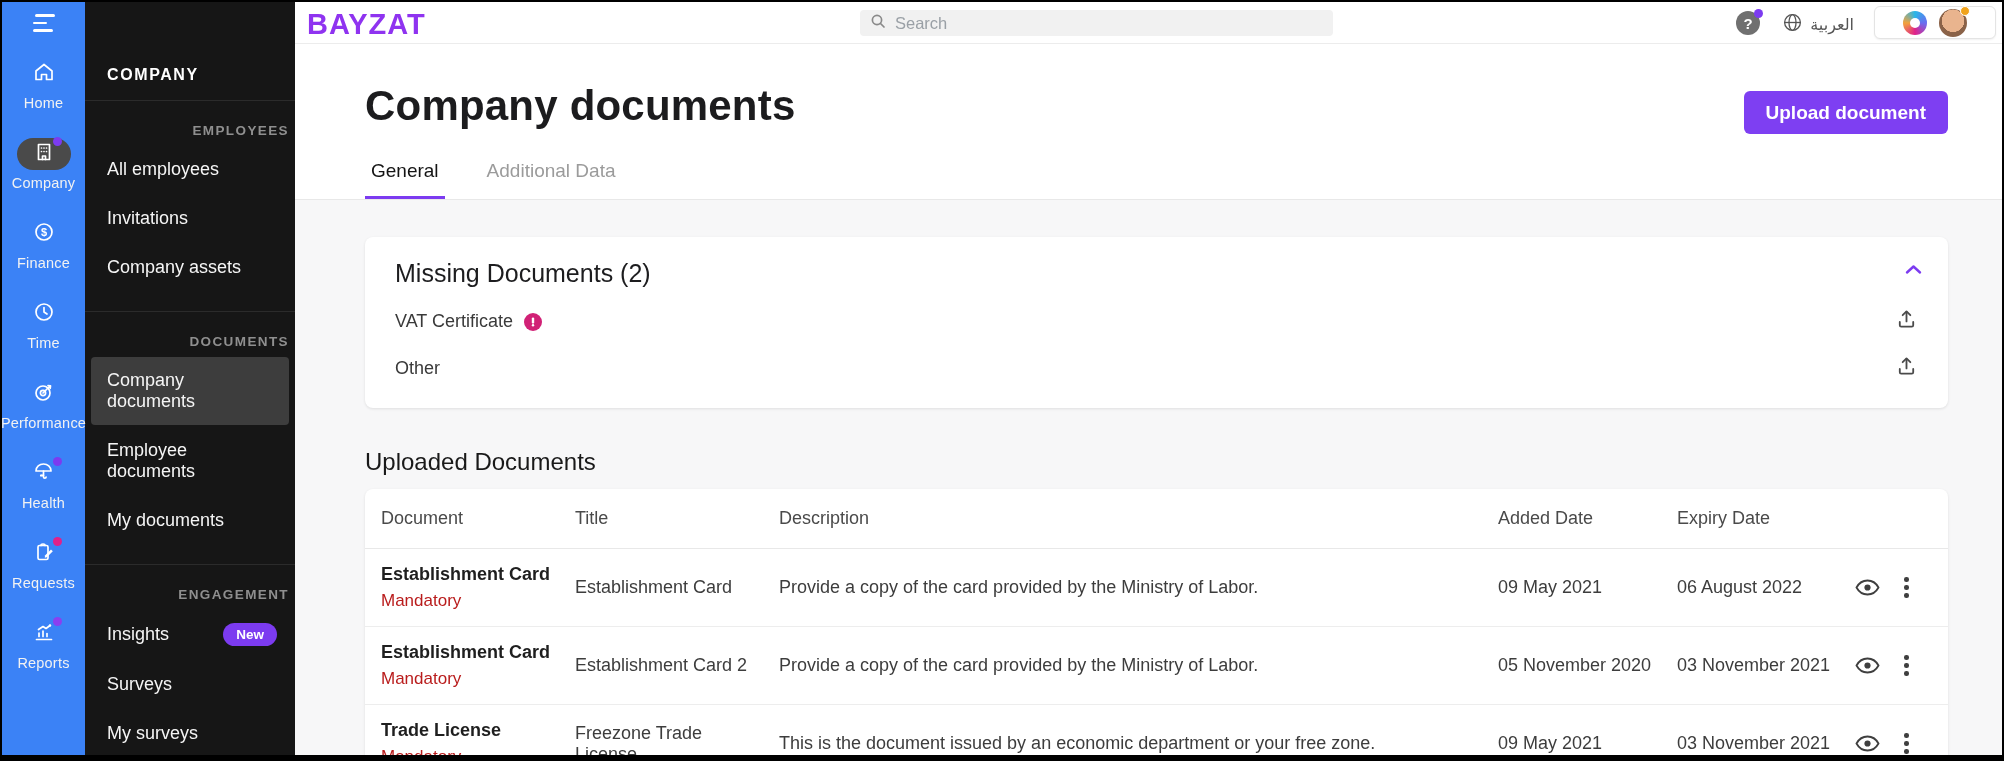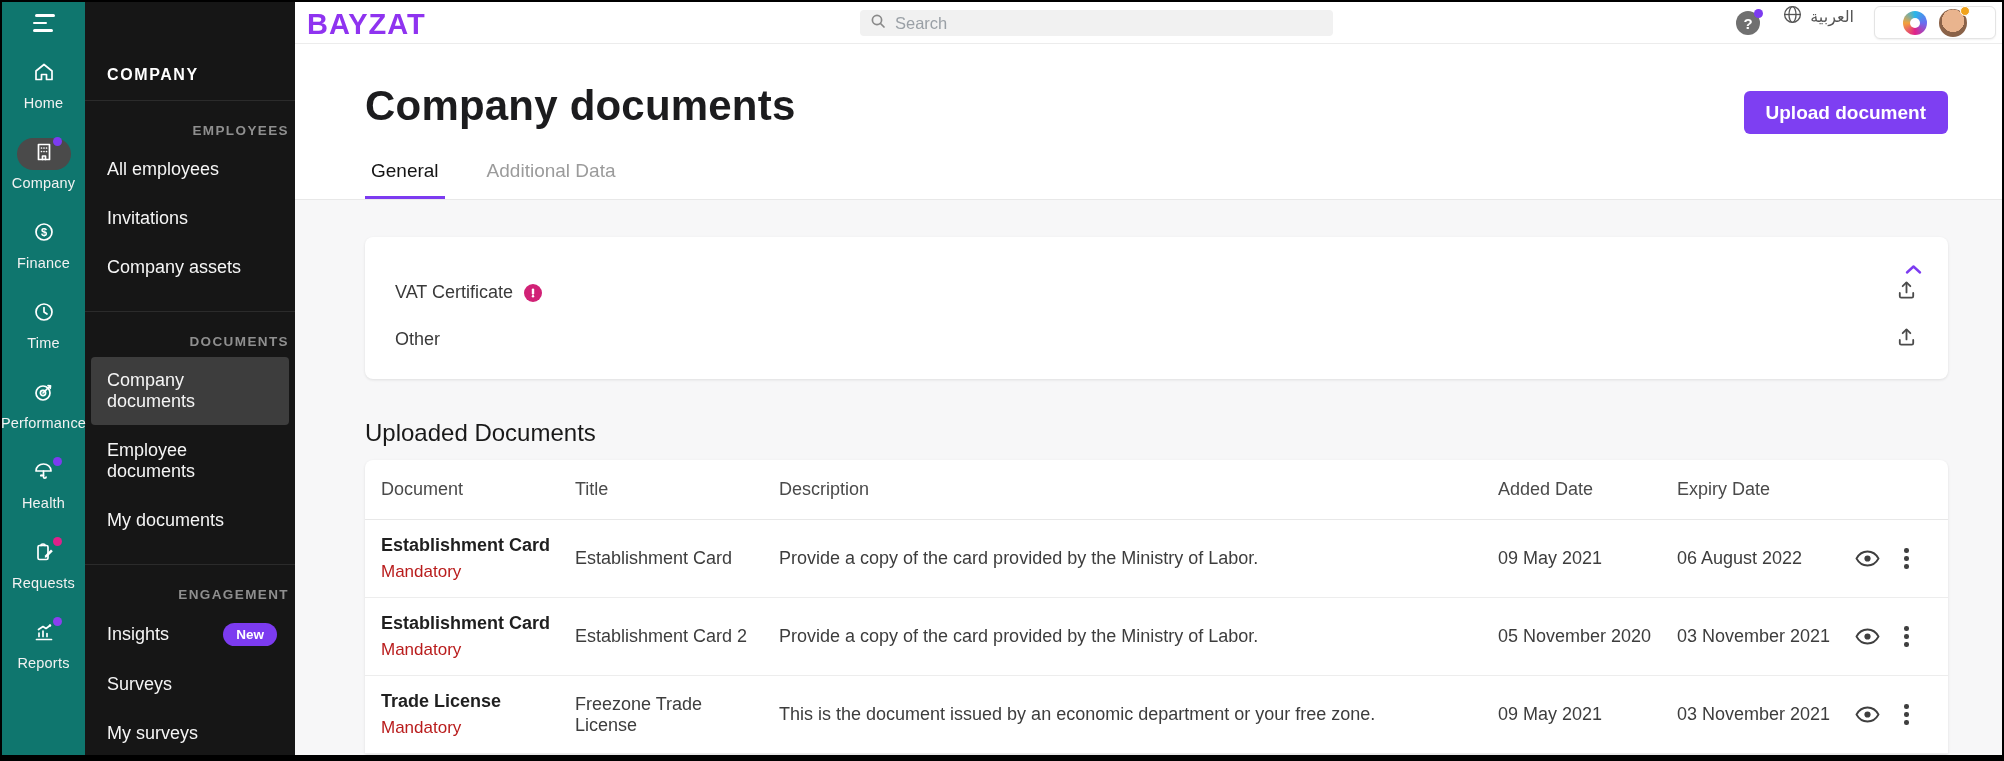--- a/index.html
+++ b/index.html
@@ -1,21 +1,21 @@
 <!DOCTYPE html>
 <html><head>
 <meta charset="utf-8">
 <style>
   * { margin:0; padding:0; box-sizing:border-box; }
   body { font-family:"Liberation Sans","DejaVu Sans",sans-serif; background:#fff; }
   .frame { width:2004px; height:761px; border:2px solid #000; border-bottom-width:6px;
            display:flex; overflow:hidden; background:#fff; }
 
   
-  .rail { width:83px; background:#0f766e; color:#fff; flex-shrink:0;
+  .rail { width:83px; background:#3b82f6; color:#fff; flex-shrink:0;
           display:flex; flex-direction:column; align-items:center; padding-top:12px; }
   .hamburger { width:22px; height:18px; display:flex; flex-direction:column;
                justify-content:space-between; margin-bottom:26px; cursor:pointer; }
   .hamburger span { display:block; height:2.6px; background:#fff; border-radius:2px; }
   .hamburger span:nth-child(1){ width:20px; margin-left:2px;}
   .hamburger span:nth-child(2){ width:14px; }
   .hamburger span:nth-child(3){ width:20px; }
   .rail-item { width:100%; display:flex; flex-direction:column; align-items:center;
                margin-bottom:27px; cursor:pointer; position:relative; }
   .rail-ico { position:relative; width:54px; height:32px; display:flex;
@@ -47,21 +47,21 @@
   .search { position:absolute; left:565px; top:8px; width:473px; height:26px;
             background:#f1f1f1; border-radius:4px; display:flex; align-items:center; padding:0 10px; }
   .search input { border:none; background:transparent; outline:none; font-size:16.5px;
                   color:#333; width:100%; margin-left:9px; font-family:inherit; }
   .search input::placeholder { color:#9aa0a6; }
   .help-btn { position:absolute; right:242px; top:9px; width:24px; height:24px; border-radius:50%;
               background:#707070; color:#fff; font-size:15px; font-weight:bold; display:flex;
               align-items:center; justify-content:center; cursor:pointer; }
   .help-dot { position:absolute; width:9px; height:9px; border-radius:50%; background:#7c3bf0;
               top:-2px; right:-3px; }
-  .lang { position:absolute; right:148px; top:2px; display:flex; align-items:center; gap:7px;
+  .lang { position:absolute; right:148px; top:10px; display:flex; align-items:center; gap:7px;
           color:#555; font-size:16px; cursor:pointer; }
   .lang svg { stroke:#555; fill:none; stroke-width:1.5; }
   .account { position:absolute; right:6px; top:4px; width:122px; height:33px; background:#fff;
              border:1px solid #e4e4e4; border-radius:6px; box-shadow:0 1px 2px rgba(0,0,0,.06);
              display:flex; align-items:center; justify-content:center; gap:12px; cursor:pointer; }
   .org-logo { width:24px; height:24px; border-radius:50%;
               background:conic-gradient(#29b6e8,#6a6df0,#e0218a,#f2a33c,#29b6e8); position:relative; }
   .org-logo::after { content:""; position:absolute; inset:7px; border-radius:50%; background:#fff; }
   .avatar { width:28px; height:28px; border-radius:50%; position:relative;
             background:radial-gradient(circle at 50% 42%, #e9b48e 0 52%, #8a6248 53% 100%); }
@@ -315,20 +315,21 @@
       <h1 class="page-title">Company documents</h1>
       <div class="tabs">
         <div class="tab active">General</div>
         <div class="tab">Additional Data</div>
       </div>
     </div>
 
     <div class="content">
 
       <section class="missing-card">
+        <div class="missing-title">Missing Documents (2)</div>
         <div class="collapse-btn">
           <svg width="17" height="11" viewBox="0 0 17 11">
               <polyline points="2,8.5 8.5,2.5 15,8.5"></polyline>
             </svg>
         </div>
         <div class="missing-row">
           <span class="missing-label">
             <span>VAT Certificate</span>
             <span class="alert-ico">
               <svg width="10" height="10" viewBox="0 0 10 10">

